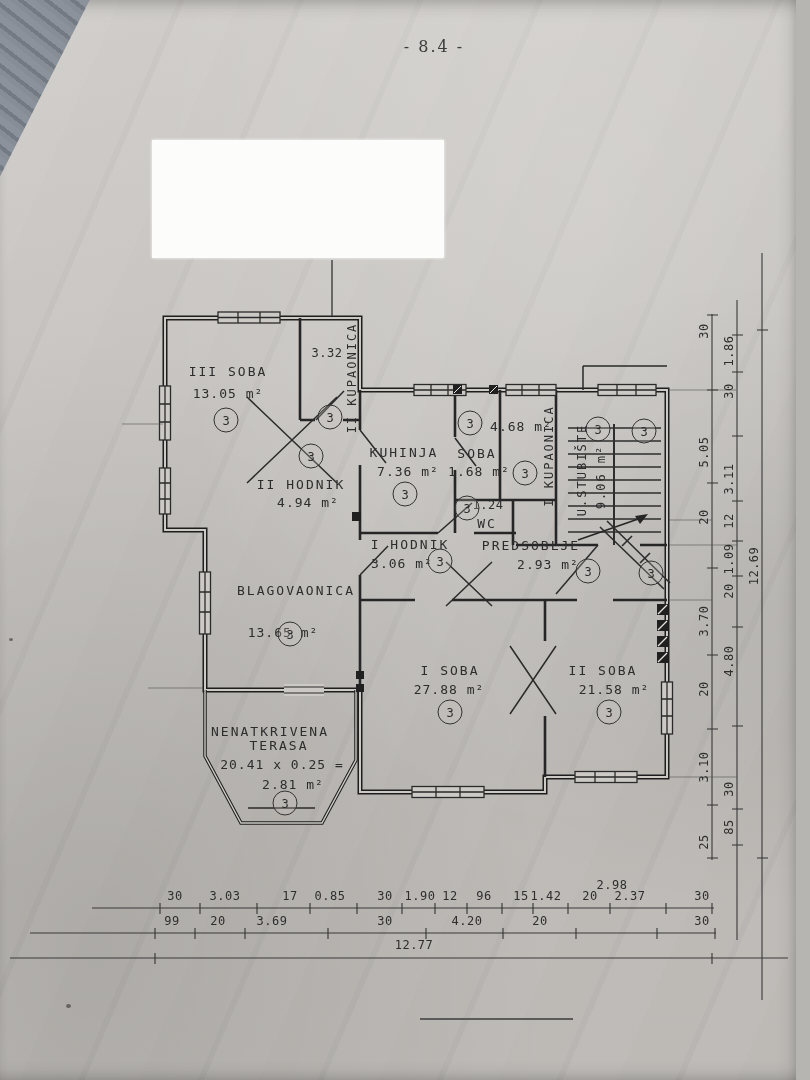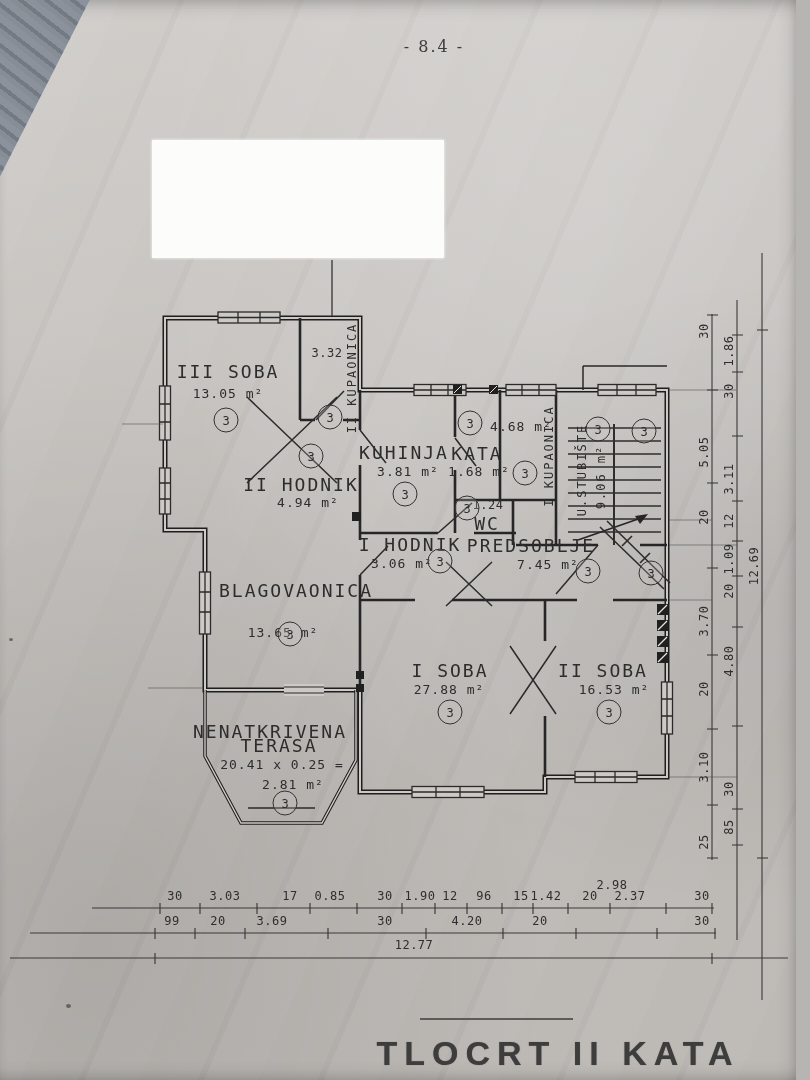--- a/index.html
+++ b/index.html
@@ -17,21 +17,21 @@
   .fabric{position:absolute;left:0;top:0;width:118px;height:196px;
     background:repeating-linear-gradient(38deg,#878d95 0 5px,#747a83 5px 9px,#8c929b 9px 16px);
     clip-path:polygon(0 0,76% 0,0 90%);}
   .speck{position:absolute;width:5px;height:4px;border-radius:50%;background:rgba(40,40,40,.55);}
   .pagenum{position:absolute;transform:translate(-50%,-50%);font-family:"DejaVu Serif","Liberation Serif",serif;
     font-size:16px;letter-spacing:2px;color:#3c3c3c;}
   .redact{position:absolute;left:152px;top:140px;width:292px;height:118px;background:#fcfcfb;
     box-shadow:0 0 3px rgba(255,255,255,.9);}
   .plan{position:absolute;left:0;top:0;}
   .t{position:absolute;transform:translate(-50%,-50%);white-space:nowrap;color:#2d2d2d;
-     font-size:18px;letter-spacing:2px;}
+     font-size:13px;letter-spacing:2px;}
   .t.ar{font-size:13px;letter-spacing:1px;}
   .t.v{transform:translate(-50%,-50%) rotate(-90deg);font-size:12px;letter-spacing:2px;}
   .c3{position:absolute;width:23px;height:23px;border:1.4px solid #333;border-radius:50%;
       transform:translate(-50%,-50%);display:flex;align-items:center;justify-content:center;
       font-size:12px;color:#2d2d2d;background:rgba(203,200,196,.25);}
   .dim{position:absolute;transform:translate(-50%,-50%);white-space:nowrap;color:#2e2e2e;
        font-size:12px;letter-spacing:.5px;}
   .dim.v{transform:translate(-50%,-50%) rotate(-90deg);}
   .wm{position:absolute;left:356px;top:497px;width:88px;height:116px;opacity:.70;}
   .wm .cap{position:absolute;top:0;left:4px;width:80px;height:35px;background:#c05a52;
@@ -177,24 +177,24 @@
 
   <div class="dim" style="left:327px;top:353px">3.32</div>
   <div class="t v" style="left:352px;top:378px">II KUPAONICA</div>
   <div class="c3" style="left:330px;top:417px">3</div>
 
   <div class="t" style="left:301px;top:484px">II HODNIK</div>
   <div class="t ar" style="left:308px;top:502px">4.94 m²</div>
   <div class="c3" style="left:311px;top:456px">3</div>
 
   <div class="t" style="left:404px;top:452px">KUHINJA</div>
-  <div class="t ar" style="left:408px;top:471px">3.81 m²</div>
+  <div class="t ar" style="left:408px;top:471px">7.36 m²</div>
   <div class="c3" style="left:405px;top:494px">3</div>
 
-  <div class="t" style="left:477px;top:453px">KATA</div>
+  <div class="t" style="left:477px;top:453px">SOBA</div>
   <div class="t ar" style="left:479px;top:471px">1.68 m²</div>
   <div class="c3" style="left:470px;top:423px">3</div>
 
   <div class="t ar" style="left:521px;top:426px">4.68 m²</div>
   <div class="t v" style="left:549px;top:456px">I KUPAONICA</div>
   <div class="c3" style="left:525px;top:473px">3</div>
 
   <div class="t v" style="left:582px;top:470px">U.STUBIŠTE</div>
   <div class="t v" style="left:601px;top:477px">9.06 m²</div>
   <div class="c3" style="left:598px;top:429px">3</div>
@@ -202,34 +202,34 @@
 
   <div class="dim" style="left:488px;top:505px">1.24</div>
   <div class="t" style="left:487px;top:523px">WC</div>
   <div class="c3" style="left:467px;top:508px">3</div>
 
   <div class="t" style="left:410px;top:544px">I HODNIK</div>
   <div class="t ar" style="left:402px;top:563px">3.06 m²</div>
   <div class="c3" style="left:440px;top:561px">3</div>
 
   <div class="t" style="left:531px;top:545px">PREDSOBLJE</div>
-  <div class="t ar" style="left:548px;top:564px">7.45 m²</div>
+  <div class="t ar" style="left:548px;top:564px">2.93 m²</div>
   <div class="c3" style="left:588px;top:571px">3</div>
   <div class="c3" style="left:651px;top:573px">3</div>
 
   <div class="t" style="left:296px;top:590px">BLAGOVAONICA</div>
   <div class="t ar" style="left:283px;top:632px">13.65 m²</div>
   <div class="c3" style="left:290px;top:634px">3</div>
 
   <div class="t" style="left:450px;top:670px">I SOBA</div>
   <div class="t ar" style="left:449px;top:689px">27.88 m²</div>
   <div class="c3" style="left:450px;top:712px">3</div>
 
   <div class="t" style="left:603px;top:670px">II SOBA</div>
-  <div class="t ar" style="left:614px;top:689px">16.53 m²</div>
+  <div class="t ar" style="left:614px;top:689px">21.58 m²</div>
   <div class="c3" style="left:609px;top:712px">3</div>
 
   <div class="t" style="left:270px;top:731px">NENATKRIVENA</div>
   <div class="t" style="left:279px;top:745px">TERASA</div>
   <div class="t ar" style="left:282px;top:764px">20.41 x 0.25 =</div>
   <div class="t ar" style="left:293px;top:784px">2.81 m²</div>
   <div class="c3" style="left:285px;top:803px">3</div>
 
   <div class="dim v" style="left:704px;top:331px">30</div>
   <div class="dim v" style="left:704px;top:452px">5.05</div>
@@ -266,19 +266,18 @@
   <div class="dim" style="left:218px;top:921px">20</div>
   <div class="dim" style="left:272px;top:921px">3.69</div>
   <div class="dim" style="left:385px;top:921px">30</div>
   <div class="dim" style="left:467px;top:921px">4.20</div>
   <div class="dim" style="left:540px;top:921px">20</div>
   <div class="dim" style="left:612px;top:885px">2.98</div>
   <div class="dim" style="left:702px;top:921px">30</div>
   <div class="dim" style="left:414px;top:945px">12.77</div>
 
   <div class="title-rule"></div>
-  <div class="title">TLOCRT II KATA</div>
 
   <div class="speck" style="left:66px;top:1004px"></div>
   <div class="speck" style="left:9px;top:638px;width:4px;height:3px"></div>
 </div>
 
 <div class="fabric"></div>
 
 </body></html>

